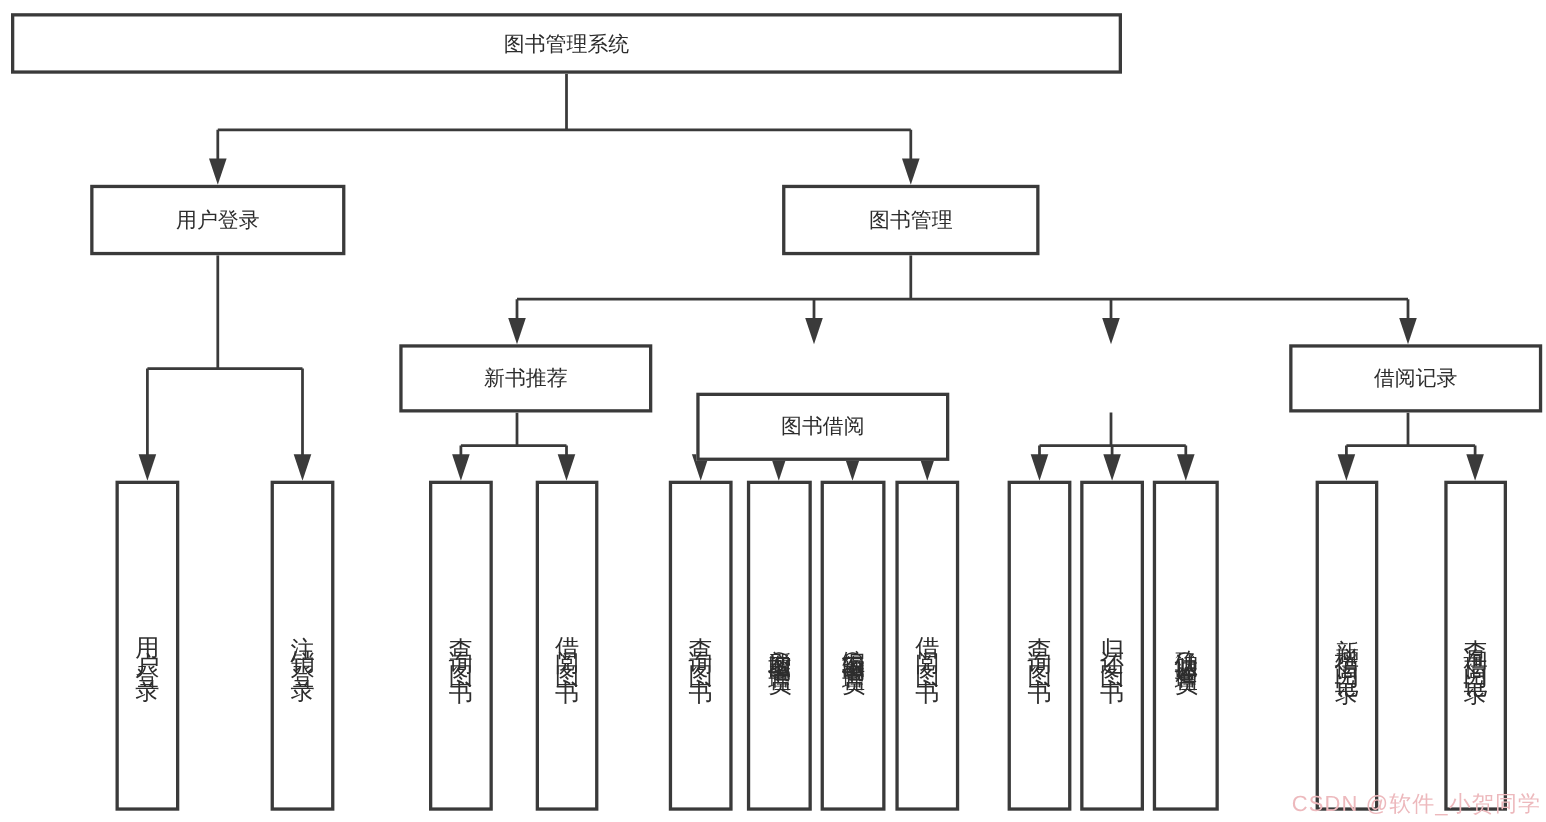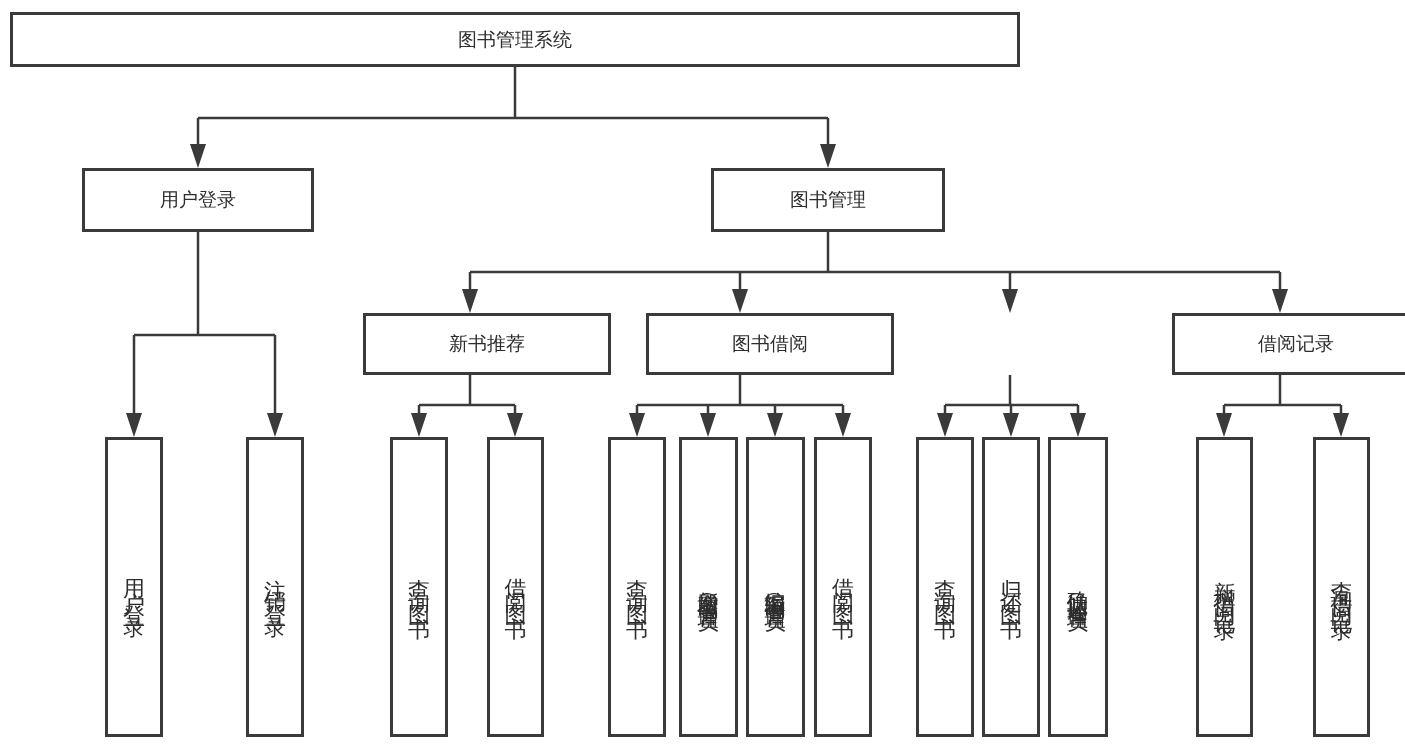--- a/index.html
+++ b/index.html
@@ -23,23 +23,23 @@
     background:#fff;
     border:3px solid var(--line);
     display:flex;align-items:center;justify-content:center;
     z-index:2;
     text-align:center;
   }
   .root-box{left:10px;top:12px;width:1010px;height:55px;font-size:19px;}
   .l2-box{top:168px;height:64px;font-size:19px;}
   .l2-a{left:82px;width:232px;}
   .l2-b{left:711px;width:234px;justify-content:center;}
-  .l3-box{top:313px;height:62px;width:248px;font-size:19px;}
+  .l3-box{top:313px;height:62px;width:230px;font-size:19px;}
   .l3-0{left:363px;}
-  .l3-1{left:646px;}
+  .l3-1{left:633px;margin-top:44px;}
   .l3-2{left:903px;}
   .l3-3{left:1172px;}
   .leaf{top:437px;height:300px;}
   .vtext{
     writing-mode:vertical-rl;
     text-orientation:mixed;
     font-size:22px;
     letter-spacing:13px;
     line-height:1;
     white-space:nowrap;
@@ -172,13 +172,14 @@
     <span class="vtext">确认归还（管理员）</span>
   </div>
 
   <div class="box leaf mid leaf-12">
     <span class="vtext">新增借阅记录</span>
   </div>
   <div class="box leaf mid leaf-13">
     <span class="vtext">查询借阅记录</span>
   </div>
 
+  <div class="watermark">CSDN @软件_小贺同学</div>
 </div>
 
 </body></html>

